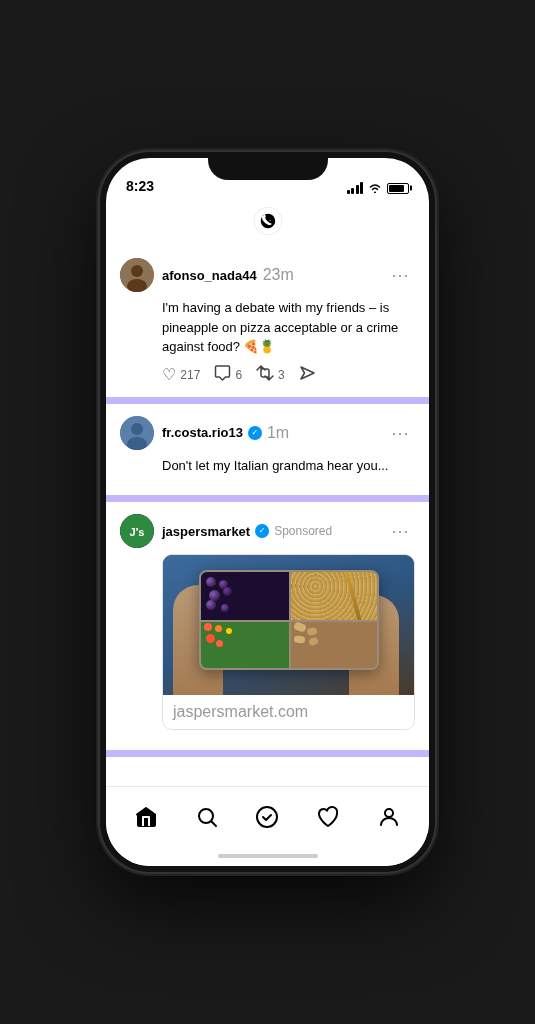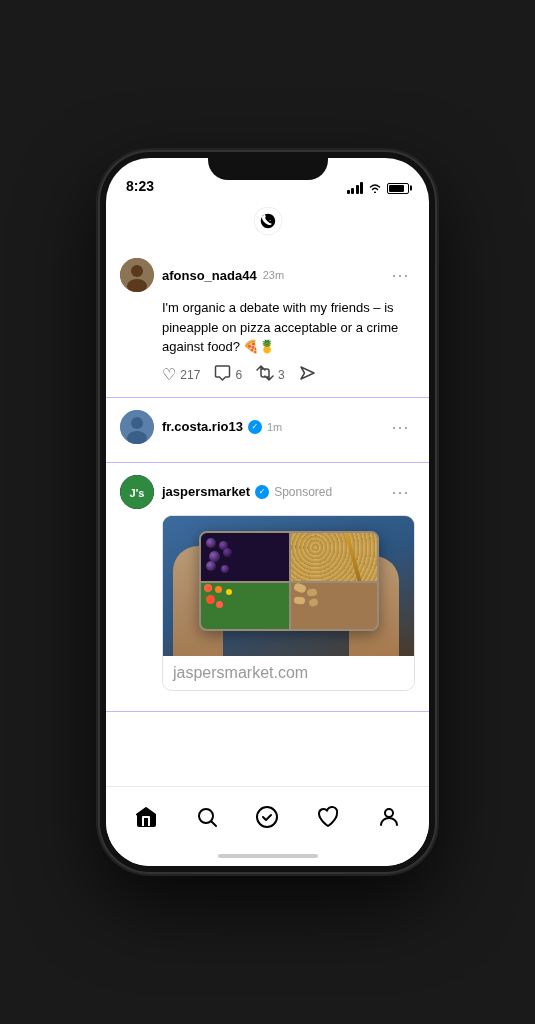--- a/index.html
+++ b/index.html
@@ -133,21 +133,21 @@
       flex: 1;
       overflow-y: auto;
       overflow-x: hidden;
     }
 
     .feed::-webkit-scrollbar { display: none; }
 
     
     .post {
       padding: 12px 14px;
-      border-bottom: 1px solid #c4b5fd;
+      border-bottom: 7px solid #c4b5fd;
     }
 
     .post-header {
       display: flex;
       align-items: center;
       justify-content: space-between;
       margin-bottom: 6px;
     }
 
     .post-header-left {
@@ -210,21 +210,21 @@
       flex-shrink: 0;
     }
 
     .verified-check {
       color: #fff;
       font-size: 8px;
       line-height: 1;
     }
 
     .time-ago {
-      font-size: 11px;
+      font-size: 16px;
       color: #999;
     }
 
     .sponsored-label {
       font-size: 12px;
       color: #999;
     }
 
     .more-btn {
       font-size: 18px;
@@ -386,21 +386,21 @@
             <div>
               <div style="display:flex;align-items:center;gap:6px;">
                 <span class="username">afonso_nada44</span>
                 <span class="time-ago">23m</span>
               </div>
             </div>
           </div>
           <span class="more-btn">···</span>
         </div>
         <div class="post-content">
-          <p class="post-text">I'm organic a debate with my friends – is pineapple on pizza acceptable or a crime against food? 🍕🍍</p>
+          <p class="post-text">I'm having a debate with my friends – is pineapple on pizza acceptable or a crime against food? 🍕🍍</p>
           <div class="action-bar">
             <div class="action-btn">
               <span class="action-icon">♡</span>
               <span>217</span>
             </div>
             <div class="action-btn">
               <span class="action-icon">
                 <svg width="17" height="16" viewBox="0 0 17 16" fill="none">
                   <path d="M14.5 1H2.5C1.9 1 1.5 1.4 1.5 2v9c0 .6.4 1 1 1h3l3 3 3-3h3c.6 0 1-.4 1-1V2c0-.6-.4-1-1-1z" stroke="#444" stroke-width="1.5" fill="none" stroke-linejoin="round"></path>
                 </svg>
@@ -441,20 +441,23 @@
                 <span class="username">fr.costa.rio13</span>
                 <span class="verified-badge">
                   <span class="verified-check">✓</span>
                 </span>
                 <span class="time-ago">1m</span>
               </div>
             </div>
           </div>
           <span class="more-btn">···</span>
         </div>
+        <div class="post-content">
+          <p class="post-text">Don't let my Italian grandma hear you...</p>
+        </div>
       </div>
 
       <div class="post">
         <div class="post-header">
           <div class="post-header-left">
             <div class="avatar avatar-jaspers">
               <svg width="34" height="34" viewBox="0 0 34 34">
                 <circle cx="17" cy="17" r="17" fill="#2d8a3e"></circle>
                 <text x="17" y="22" text-anchor="middle" font-size="11" font-weight="bold" fill="#fff" font-family="sans-serif">J's</text>
               </svg>

